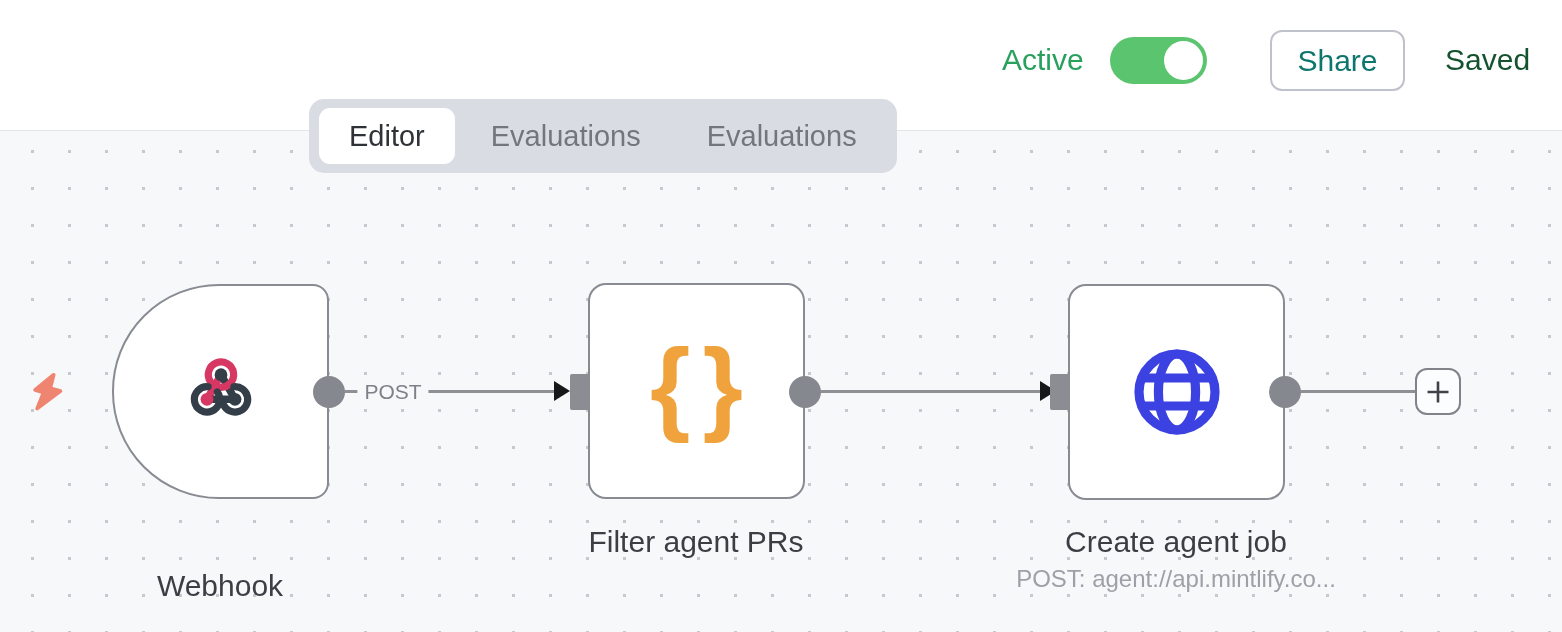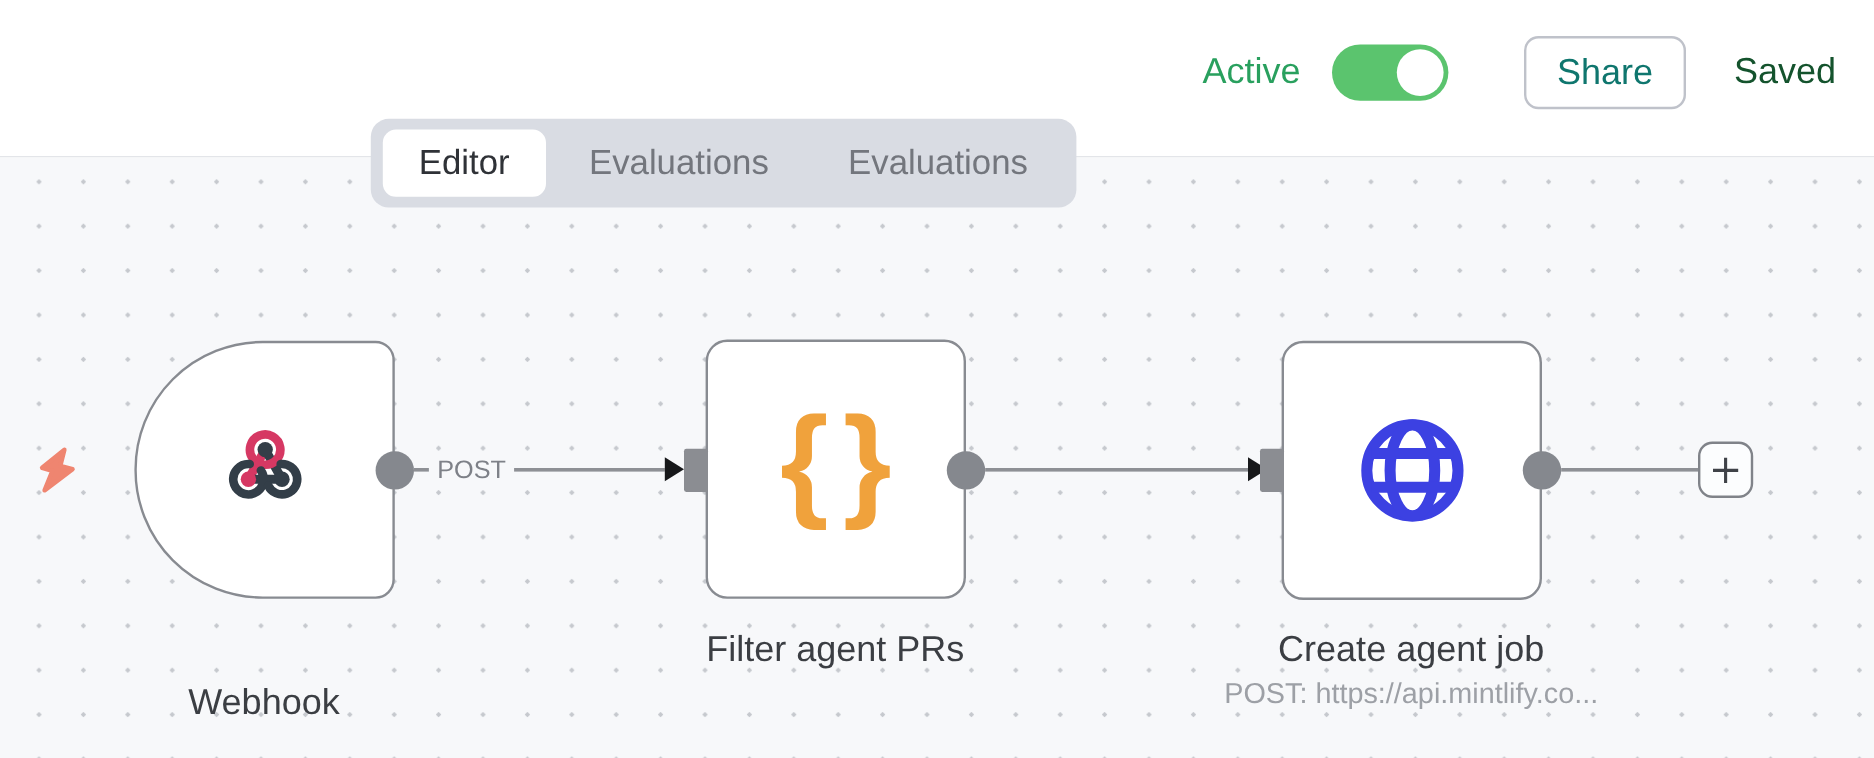--- a/index.html
+++ b/index.html
@@ -176,21 +176,21 @@
       <g fill="none" stroke="#3c41e2" stroke-width="4.6">
         <circle cx="24" cy="24" r="19"></circle>
         <ellipse cx="24" cy="24" rx="9.3" ry="19"></ellipse>
         <path d="M 6.8 17 L 41.2 17"></path>
         <path d="M 6.8 31 L 41.2 31"></path>
       </g>
     </svg>
   </div>
   <div class="out-dot" style="left:1269px; top:245px;"></div>
   <div class="node-title" style="left:956px;">Create agent job</div>
-  <div class="node-subtitle" style="left:916px;">POST: https://api.mintlify.co...</div>
+  <div class="node-subtitle" style="left:916px;">POST: agent://api.mintlify.co...</div>
 
   <div class="plus-btn">
     <svg width="26" height="26" viewBox="0 0 26 26">
       <path d="M 13 2.5 V 23.5 M 2.5 13 H 23.5" stroke="#3f4248" stroke-width="2.6" fill="none"></path>
     </svg>
   </div>
 </div>
 
 <div class="header">
   <div class="active-label">Active</div>

